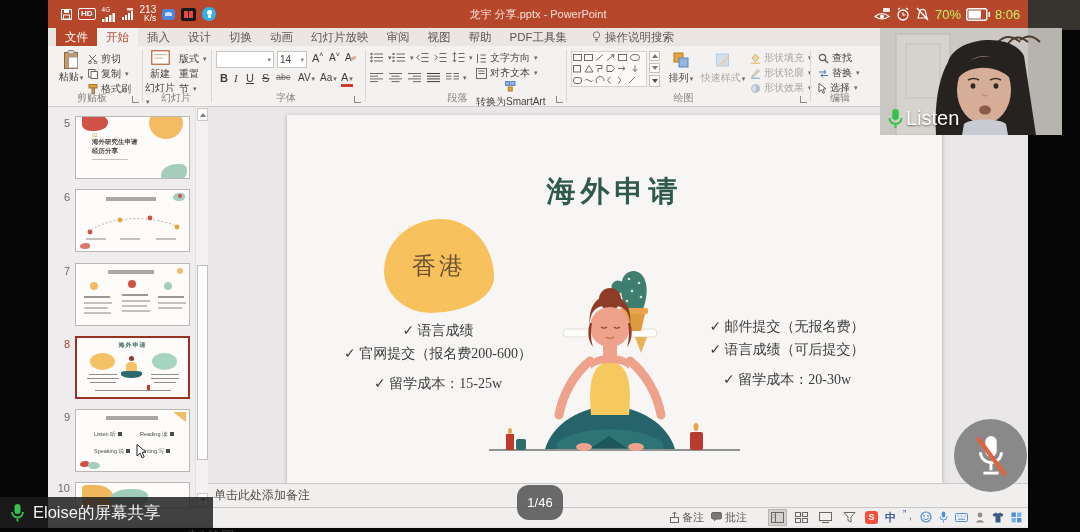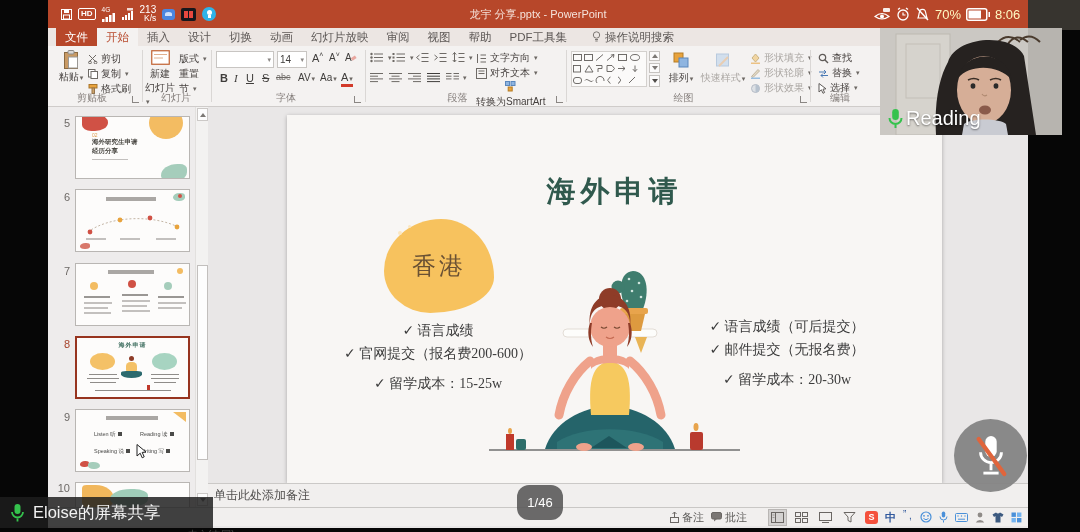--- a/index.html
+++ b/index.html
@@ -18,21 +18,21 @@
 .speed{font-size:8.5px;line-height:9px;text-align:right;color:#fff;}
 .netlbl{font-size:6.5px;line-height:6px;color:#fff;}
 .blue-sq{width:13px;height:11px;border-radius:3px;background:#4b86e0;position:relative;}
 .blue-sq::after{content:"";position:absolute;left:3px;top:3px;width:7px;height:4px;border-radius:50% 50% 0 0;background:#cfe0fb;}
 .dark-sq{width:15px;height:13px;border-radius:2px;background:#17171c;position:relative;}
 .dark-sq i{position:absolute;top:3px;width:4px;height:7px;background:#e8483f;}
 .dark-sq i:first-child{left:3px;}.dark-sq i:last-child{left:8px;}
 .bulb-circ{width:14px;height:14px;border-radius:50%;background:#2fb3e8;position:relative;}
 .bulb-circ::after{content:"";position:absolute;left:4.5px;top:3px;width:5px;height:5px;border-radius:50%;background:#fff;}
 .bulb-circ::before{content:"";position:absolute;left:5.5px;top:8px;width:3px;height:3px;background:#fff;}
-.pct,.clk{font-size:13px;color:#fef9c3;}
+.pct,.clk{font-size:13px;color:#bef264;}
 
 .tabrow{position:absolute;left:0;top:28px;width:100%;height:18px;background:#ece6e3;display:flex;align-items:stretch;padding-left:8px;font-size:11.5px;color:#5c5755;}
 .tab{padding:0 9px;line-height:18px;white-space:nowrap;}
 .tab-file{background:#b7472a;color:#fff;}
 .tab-active{background:#f4f2f1;color:#b7472a;}
 .searchbox{display:flex;align-items:center;gap:4px;margin-left:16px;color:#5c5755;}
 
 .ribbon{position:absolute;left:0;top:46px;width:100%;height:61px;background:#f4f2f1;border-bottom:1px solid #cfccca;overflow:hidden;}
 .vsep{position:absolute;top:4px;height:52px;width:1px;background:#dad7d5;}
 .rlabel{position:absolute;bottom:1px;text-align:center;font-size:10px;color:#847e7b;white-space:nowrap;}
@@ -603,22 +603,22 @@
           <div class="sl-title">海外申请</div>
           <div class="blob blob-hk">
                 <span>香港</span>
               </div>
           <div class="bullets" style="left:16px;top:204px;width:270px;">
             <div>✓  语言成绩</div>
             <div>✓  官网提交（报名费200-600）</div>
             <div>✓  留学成本：15-25w</div>
           </div>
           <div class="bullets" style="left:375px;top:200px;width:250px;">
+            <div>✓  邮件提交（无报名费）</div>
             <div>✓  语言成绩（可后提交）</div>
-            <div>✓  邮件提交（无报名费）</div>
             <div>✓  留学成本：20-30w</div>
           </div>
 
           <svg class="abs" style="left:200px;top:150px;pointer-events:none;" width="255" height="212" viewBox="0 0 255 212">
             <line x1="2" y1="185" x2="253" y2="185" stroke="#6f6f6f" stroke-width="1.4"></line>
 
             <rect x="76" y="64" width="94" height="8" rx="4" fill="#fdfdfb" stroke="#e3ddd6"></rect>
             <path d="M148,72 L160,72 L154,88 Z" fill="#e9b455"></path>
 
             <path d="M146,6 C160,6 163,26 156,44 L139,44 C131,27 132,7 146,6 Z" fill="#3f7d6e"></path>
@@ -783,21 +783,21 @@
     <path d="M84,96 C90,90 120,90 126,96 L128,107 L82,107 Z" fill="#c9cbd2"></path>
   </svg>
   <div class="wc-label">
     <span>
           <svg width="17" height="22" viewBox="0 0 17 22">
             <rect x="5.2" y="1" width="6.6" height="11" rx="3.3" fill="#35c24d"></rect>
             <path d="M2.5,10 a6,6 0 0 0 12,0" fill="none" stroke="#35c24d" stroke-width="2"></path>
             <line x1="8.5" y1="17" x2="8.5" y2="20" stroke="#35c24d" stroke-width="2"></line>
           </svg>
         </span>
-    <span class="wc-name">Reading</span>
+    <span class="wc-name">Listen</span>
   </div>
 </div>
 
 <div class="abs share-banner">
   <span>
         <svg width="15" height="20" viewBox="0 0 15 20">
           <rect x="4.5" y="1" width="6" height="10" rx="3" fill="#35c24d"></rect>
           <path d="M2,9 a5.5,5.5 0 0 0 11,0" fill="none" stroke="#35c24d" stroke-width="1.8"></path>
           <line x1="7.5" y1="15.5" x2="7.5" y2="18.5" stroke="#35c24d" stroke-width="1.8"></line>
         </svg>

